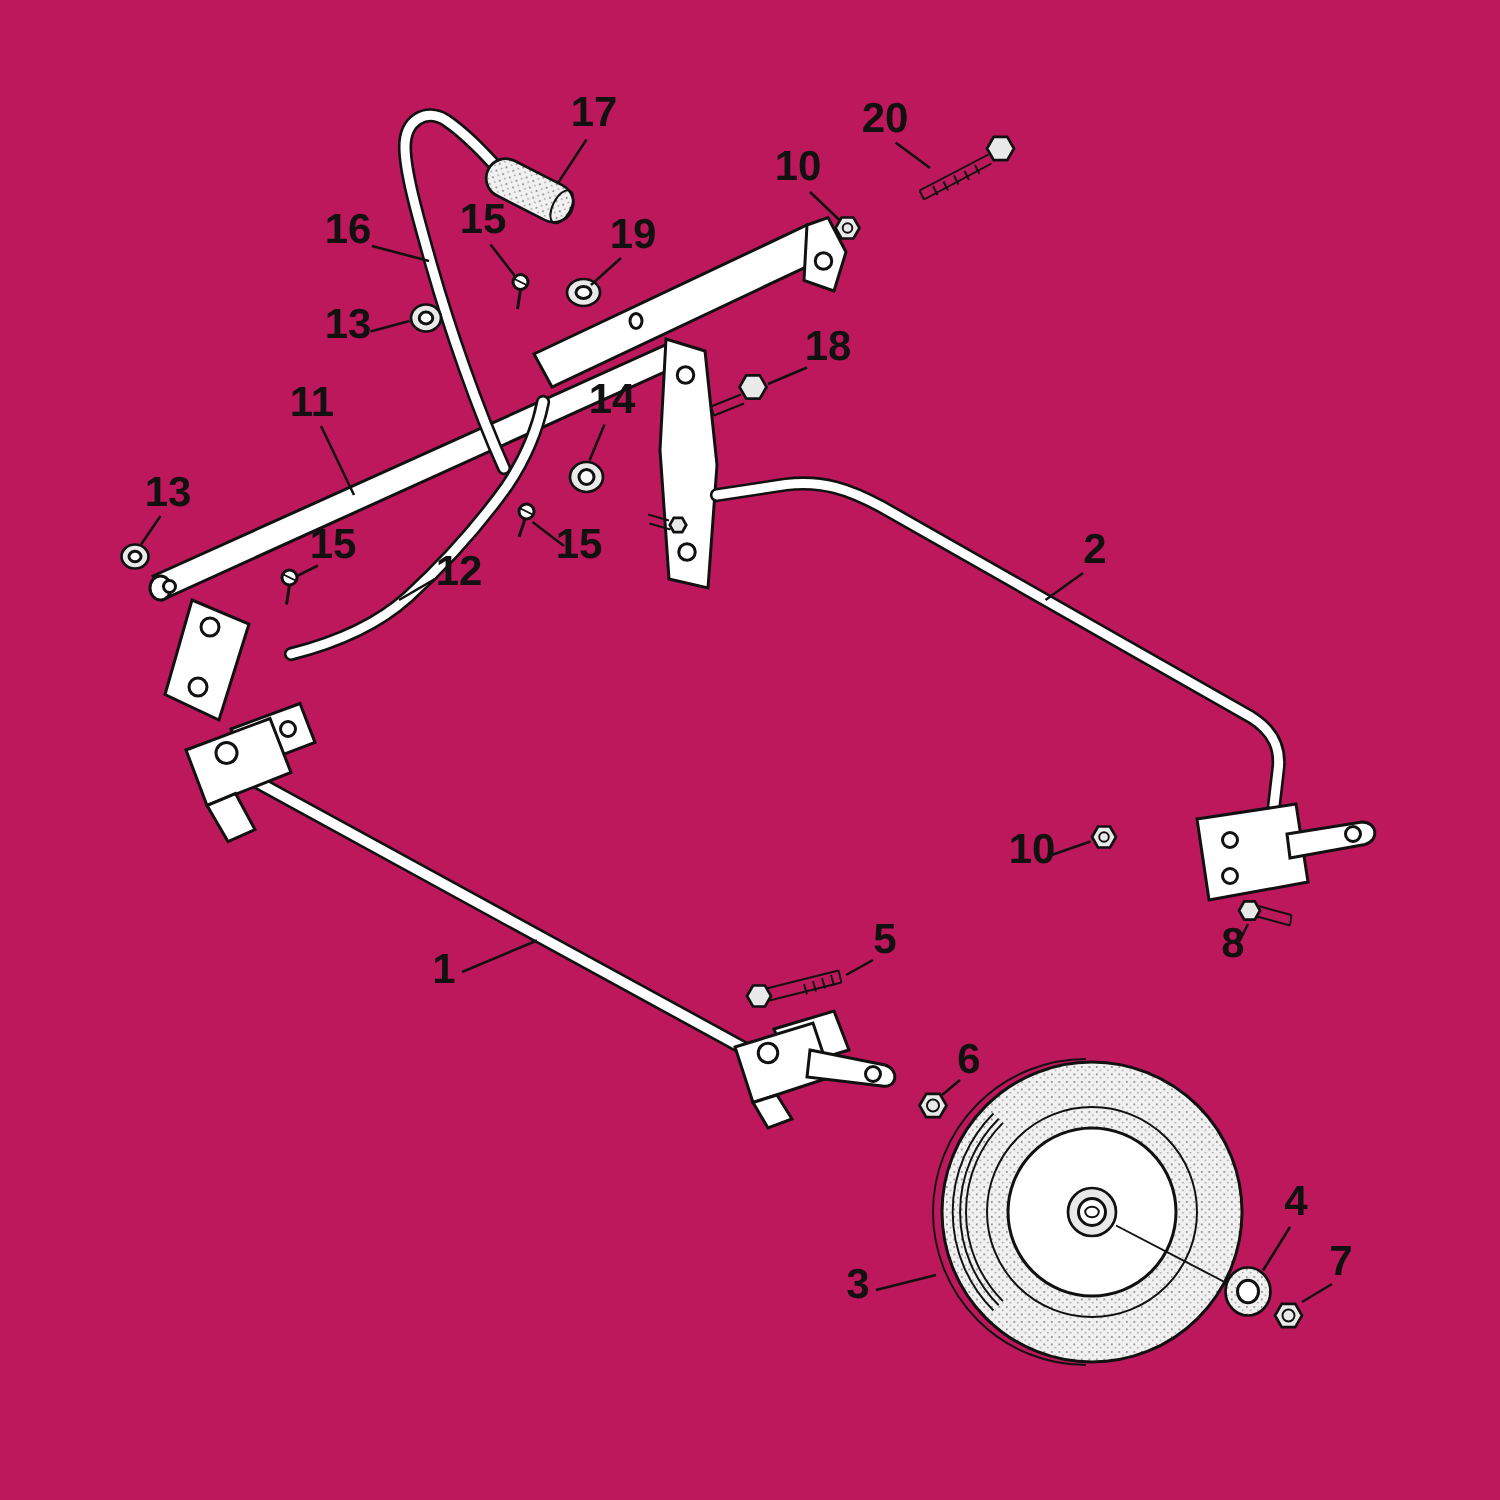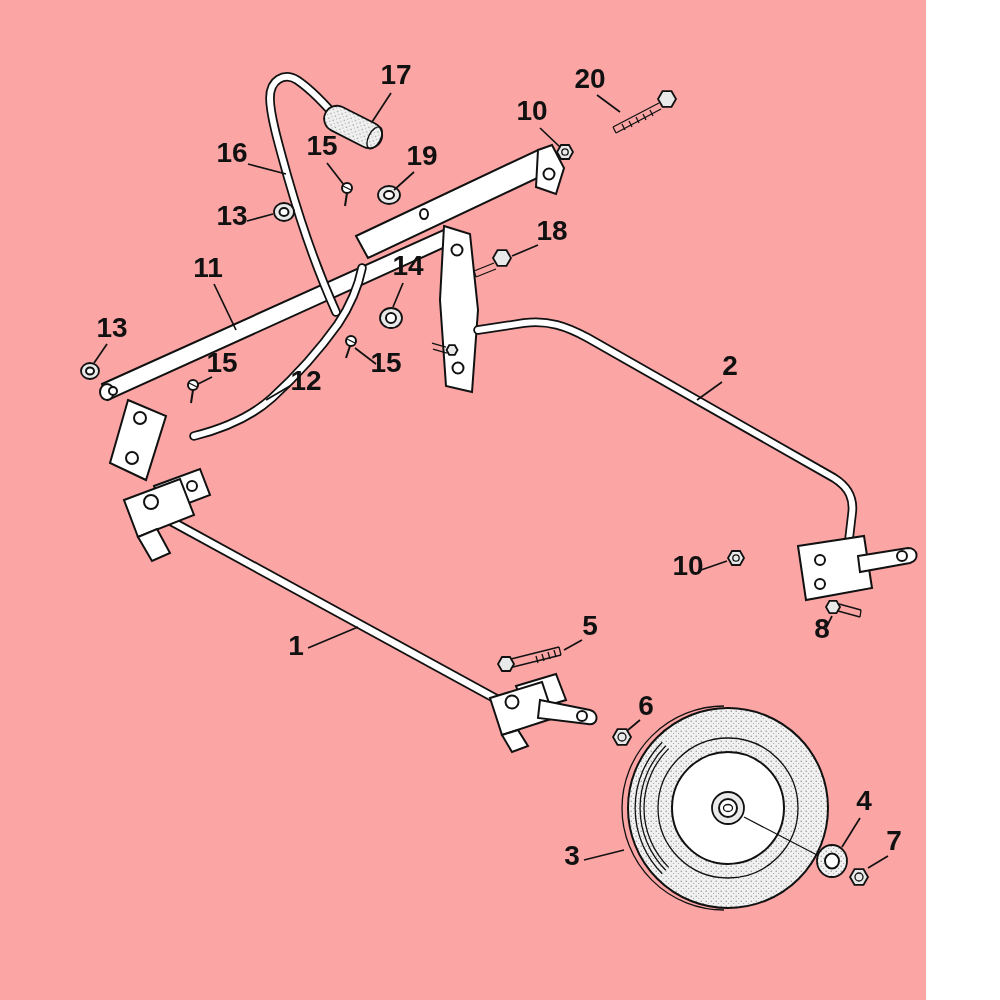--- a/index.html
+++ b/index.html
@@ -1,17 +1,17 @@
 <!DOCTYPE html>
 <html><head>
 <meta charset="utf-8">
 <title>Parts Diagram</title>
 <style>
   html,body{margin:0;padding:0;background:#ffffff;width:1000px;height:1000px;overflow:hidden;}
-  .stage{width:926px;height:1000px;background:#fca5a5;}
+  .stage{width:1000px;height:1000px;background:#be185d;}
   svg{display:block;}
   .ln{stroke:#111;stroke-width:2;fill:none;}
   .ln-thin{stroke:#111;stroke-width:1.3;fill:none;}
   .fill-w{fill:#ffffff;stroke:#111;stroke-width:2;}
   .fill-l{fill:#e9e9e9;stroke:#111;stroke-width:1.8;}
   .fill-s{fill:url(#stip);stroke:#111;stroke-width:1.8;}
   .tube-o{fill:none;stroke:#111;stroke-width:9.5;stroke-linecap:round;stroke-linejoin:round;}
   .tube-i{fill:none;stroke:#fff;stroke-width:6;stroke-linecap:round;stroke-linejoin:round;}
   .axle-o{fill:none;stroke:#111;stroke-width:10;stroke-linecap:butt;}
   .axle-i{fill:none;stroke:#fff;stroke-width:6.5;stroke-linecap:butt;}

